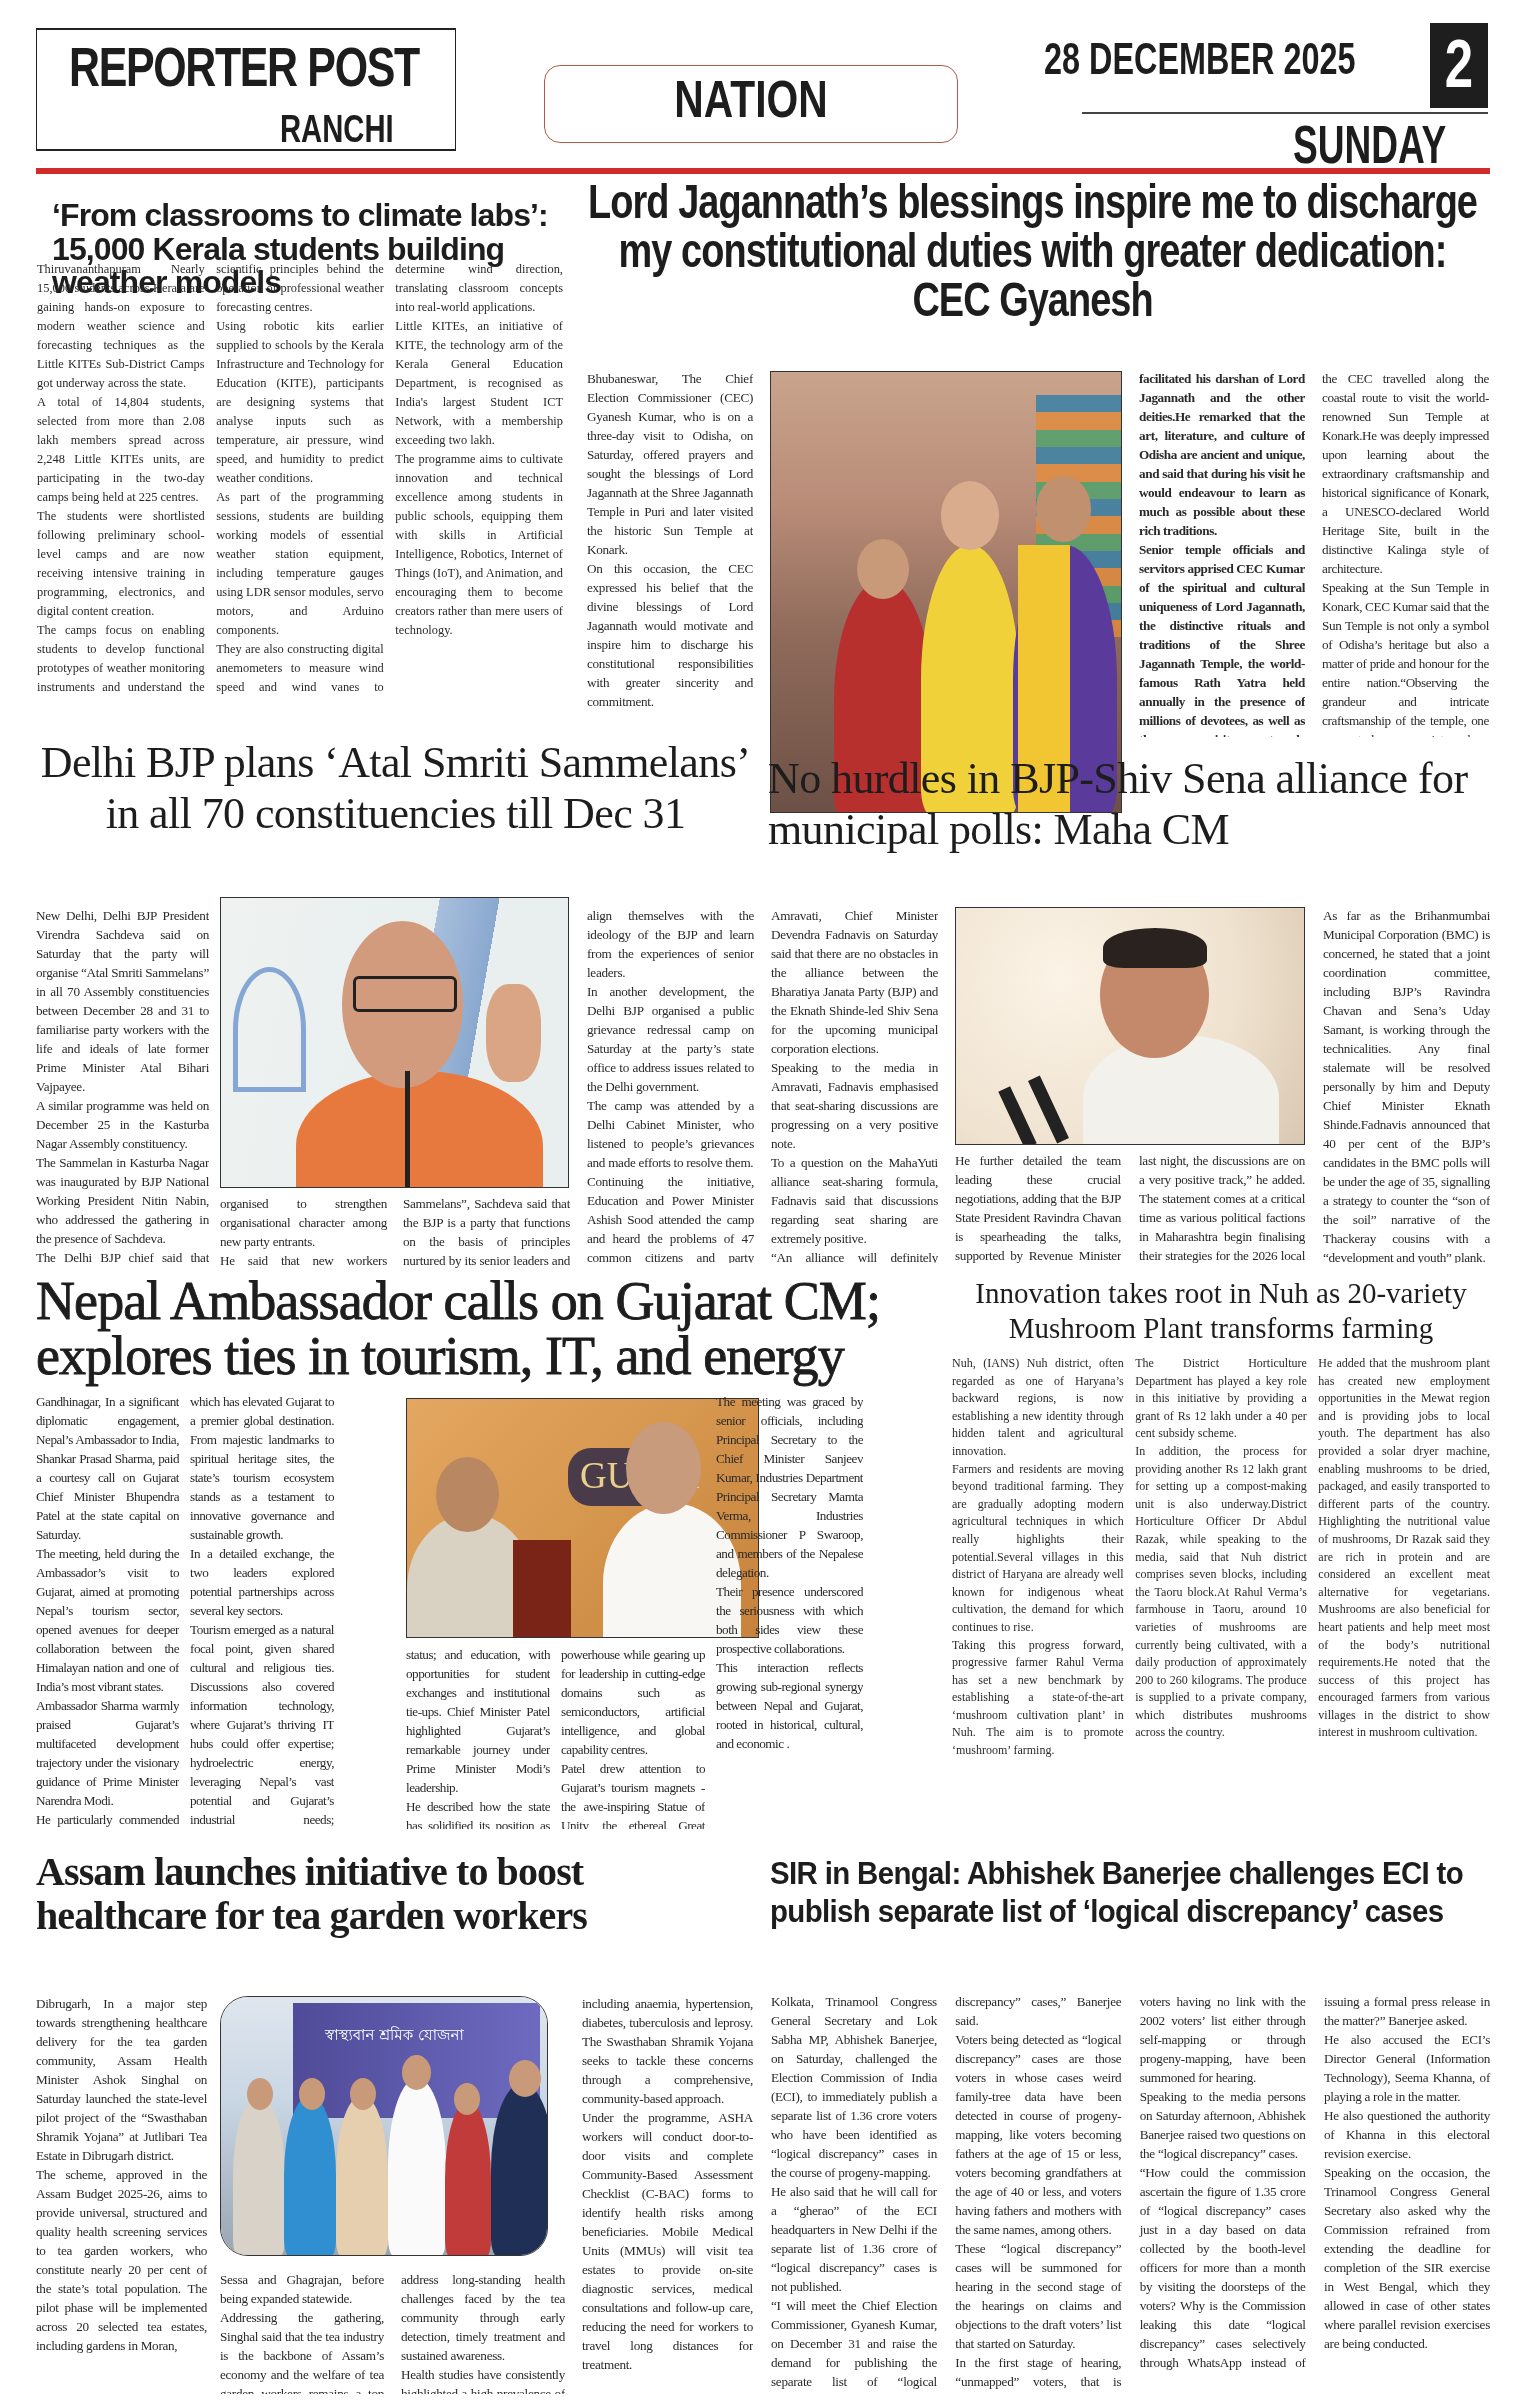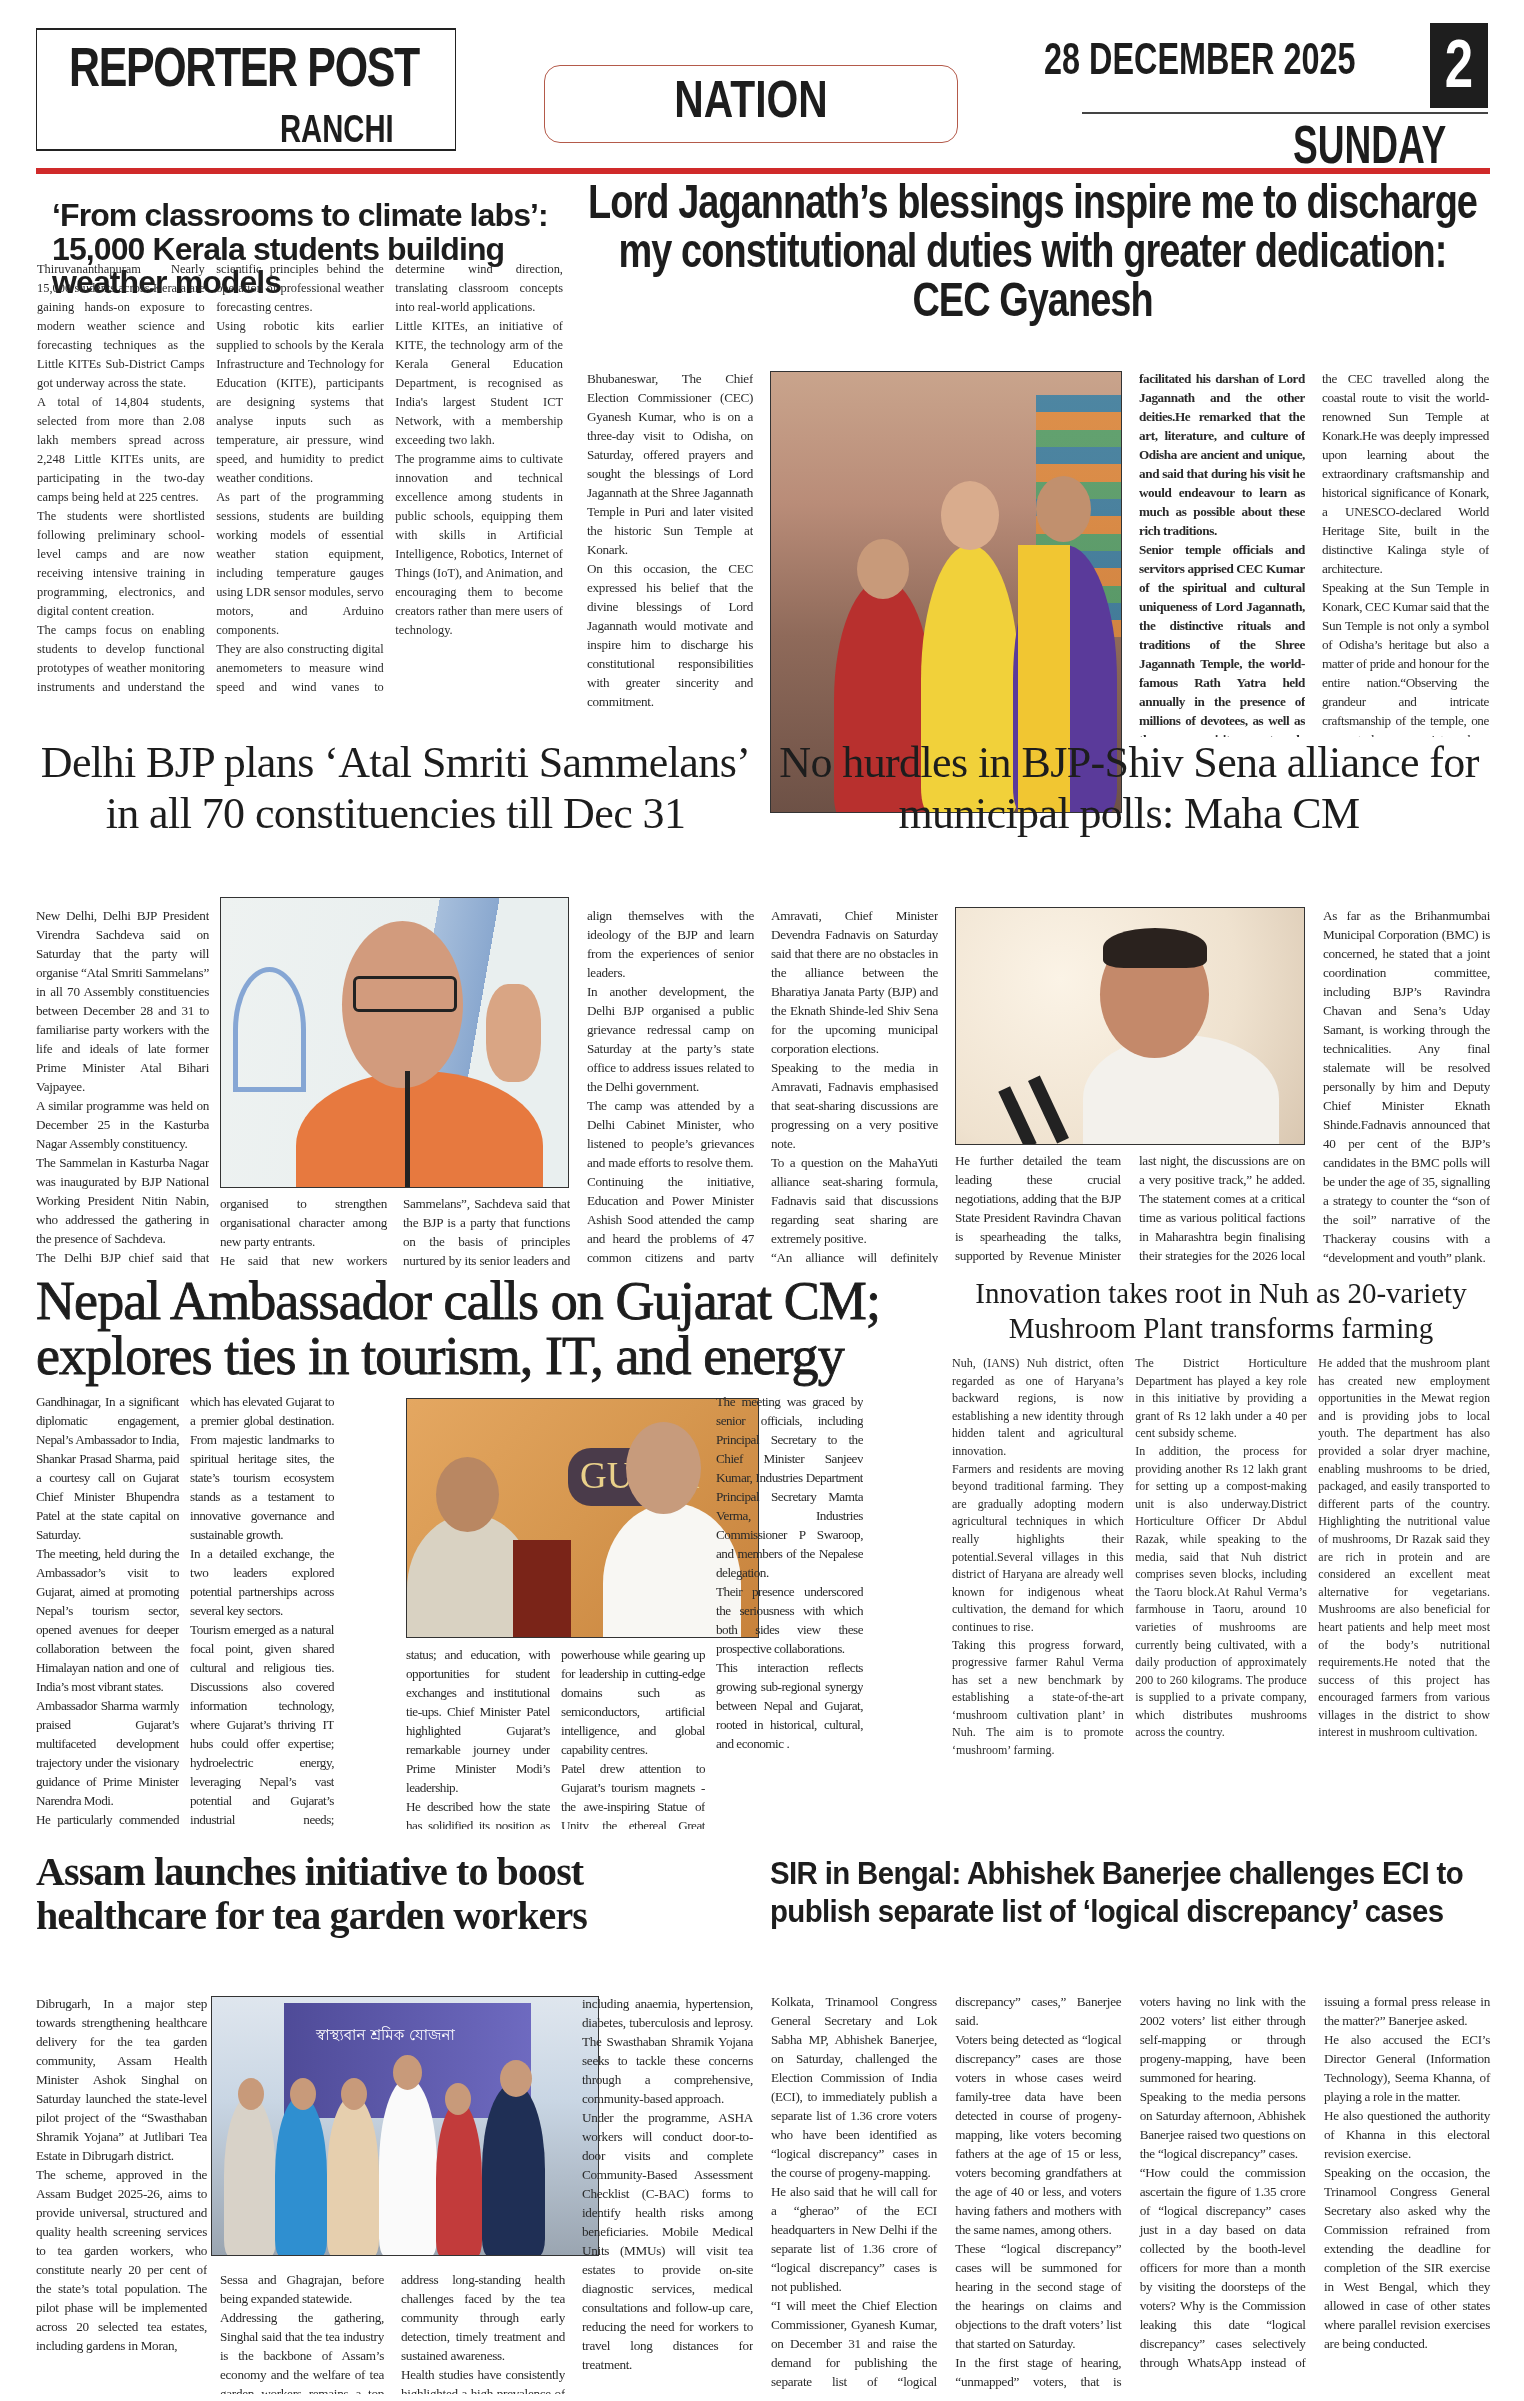--- a/index.html
+++ b/index.html
@@ -117,21 +117,21 @@
   </div>
   <div class="col" style="left:587px; top:906px; width:167px; height:357px; font-size:13.2px; letter-spacing:-0.3px; overflow:hidden;">
     <p>align themselves with the ideology of the BJP and learn from the experiences of senior leaders.</p>
     <p>In another development, the Delhi BJP organised a public grievance redressal camp on Saturday at the party’s state office to address issues related to the Delhi government.</p>
     <p>The camp was attended by a Delhi Cabinet Minister, who listened to people’s grievances and made efforts to resolve them.</p>
     <p>Continuing the initiative, Education and Power Minister Ashish Sood attended the camp and heard the problems of 47 common citizens and party workers.</p>
   </div>
 </article>
 
 <article>
-  <h2 class="hl hl-serif" style="left:768px; top:738px; width:722px; font-size:44px; line-height:1.15; text-align:center; margin:0; letter-spacing:-0.6px;">No hurdles in BJP-Shiv Sena alliance for municipal polls: Maha CM</h2>
+  <h2 class="hl hl-serif" style="left:768px; top:754px; width:722px; font-size:44px; line-height:1.15; margin:0; letter-spacing:-0.6px;">No hurdles in BJP-Shiv Sena alliance for municipal polls: Maha CM</h2>
   <div class="photo" style="left:955px; top:907px; width:350px; height:238px;">
     <div class="bg" style="background:radial-gradient(circle at 30% 30%,#fbf3e6 0%,#efe2cf 60%,#d9c7b1 100%);"></div>
     <div class="person" style="left:127px;top:127px;width:196px;height:127px;background:#f3f1ec;"></div>
     <div class="head" style="left:144px;top:23px;width:109px;height:127px;background:#c4896a;"></div>
     <div class="abs" style="left:147px;top:20px;width:104px;height:40px;background:#2a221e;border-radius:50% 50% 20% 20%;"></div>
     <div class="abs" style="left:55px;top:178px;width:12.7px;height:63px;background:#222;transform:rotate(-25deg);"></div>
     <div class="abs" style="left:86px;top:167px;width:12.7px;height:69px;background:#222;transform:rotate(-25deg);"></div>
   </div>
   <div class="col" style="left:771px; top:906px; width:167px; height:357px; font-size:13.2px; letter-spacing:-0.3px; overflow:hidden;">
     <p>Amravati, Chief Minister Devendra Fadnavis on Saturday said that there are no obstacles in the alliance between the Bharatiya Janata Party (BJP) and the Eknath Shinde-led Shiv Sena for the upcoming municipal corporation elections.</p>
@@ -195,21 +195,21 @@
     <p>Farmers and residents are moving beyond traditional farming. They are gradually adopting modern agricultural techniques in which really highlights their potential.Several villages in this district of Haryana are already well known for indigenous wheat cultivation, the demand for which continues to rise.</p>
     <p>Taking this progress forward, progressive farmer Rahul Verma has set a new benchmark by establishing a state-of-the-art ‘mushroom cultivation plant’ in Nuh. The aim is to promote ‘mushroom’ farming.</p>
     <p>The District Horticulture Department has played a key role in this initiative by providing a grant of Rs 12 lakh under a 40 per cent subsidy scheme.</p>
     <p>In addition, the process for providing another Rs 12 lakh grant for setting up a compost-making unit is also underway.District Horticulture Officer Dr Abdul Razak, while speaking to the media, said that Nuh district comprises seven blocks, including the Taoru block.At Rahul Verma’s farmhouse in Taoru, around 10 varieties of mushrooms are currently being cultivated, with a daily production of approximately 200 to 260 kilograms. The produce is supplied to a private company, which distributes mushrooms across the country.</p>
     <p>He added that the mushroom plant has created new employment opportunities in the Mewat region and is providing jobs to local youth. The department has also provided a solar dryer machine, enabling mushrooms to be dried, packaged, and easily transported to different parts of the country. Highlighting the nutritional value of mushrooms, Dr Razak said they are rich in protein and are considered an excellent meat alternative for vegetarians. Mushrooms are also beneficial for heart patients and help meet most of the body’s nutritional requirements.He noted that the success of this project has encouraged farmers from various villages in the district to show interest in mushroom cultivation.</p>
   </div>
 </article>
 
 <article>
   <h2 class="hl hl-sans" style="left:36px; top:1850px; width:725px; font-size:40px; line-height:1.1; margin:0; letter-spacing:-0.9px;font-family:Liberation Serif, serif;">Assam launches initiative to boost healthcare for tea garden workers</h2>
-  <div class="photo" style="left:211px; top:1996px; width:388px; height:260px;">
+  <div class="photo" style="left:220px; top:1996px; width:328px; height:260px;border-radius:28px;">
     <div class="bg" style="background:linear-gradient(180deg,#dfe6ee 0%,#c9d6e4 40%,#9aa5b1 100%);"></div>
     <div class="abs" style="left:72px;top:5.8px;width:247px;height:115px;background:linear-gradient(90deg,#4f4b98,#6e6ac0);"></div>
     <div class="abs" style="left:104px;top:26px;font-family:'DejaVu Sans',sans-serif;font-size:15px;color:#ffffff;">স্বাস্থ্যবান শ্ৰমিক যোজনা</div>
     <div class="person" style="left:11.5px;top:98px;width:52px;height:161px;background:#d8d2c8;"></div>
     <div class="person" style="left:63px;top:98px;width:52px;height:161px;background:#2f8fd0;"></div>
     <div class="person" style="left:115px;top:98px;width:52px;height:161px;background:#e6cfae;"></div>
     <div class="person" style="left:167px;top:81px;width:58px;height:178px;background:#fafafa;"></div>
     <div class="person" style="left:224px;top:104px;width:46px;height:155px;background:#c23b3b;"></div>
     <div class="person" style="left:270px;top:86px;width:63px;height:173px;background:#1f2f55;"></div>
     <div class="head" style="left:26px;top:81px;width:26px;height:32px;"></div>

